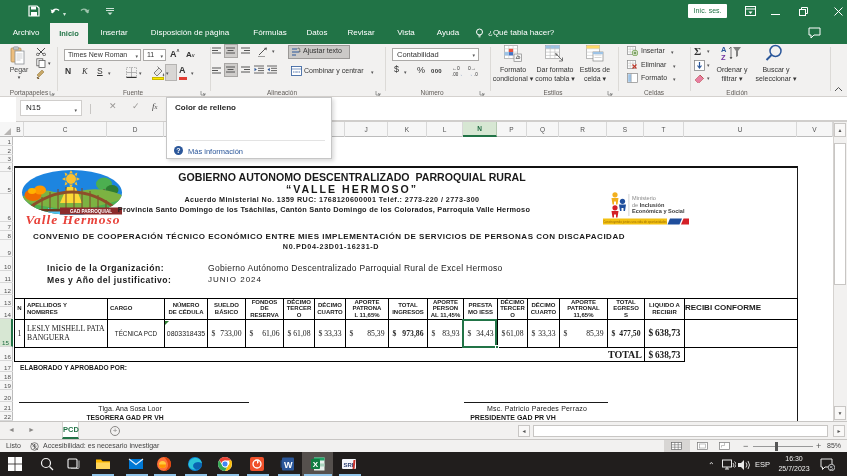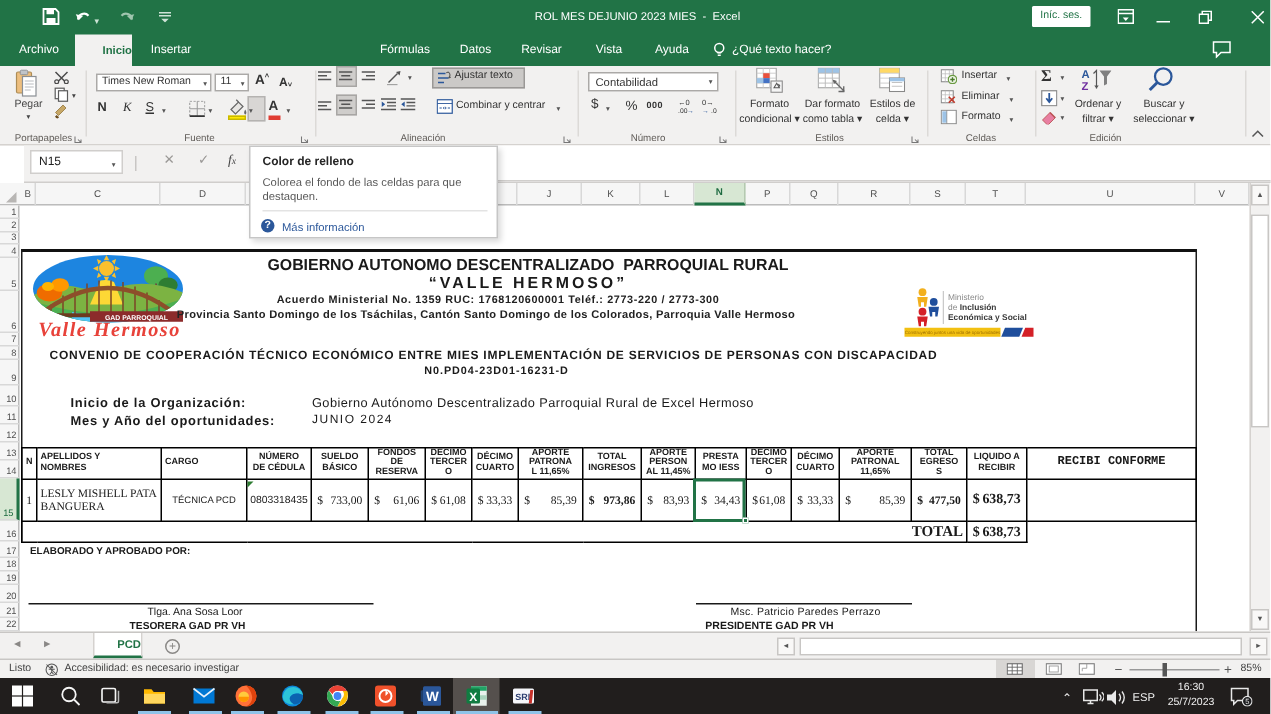--- a/index.html
+++ b/index.html
@@ -43,50 +43,50 @@
       </svg>
   <span class="abs" style="left:63px;top:10px;color:#cde4d6;font-size:6px">▾</span>
   <svg class="abs" style="left:79px;top:6px" width="11" height="10" viewBox="0 0 11 10">
         <path d="M9 7 A4 4 0 0 0 2 4.5" fill="none" stroke="#9fc5ae" stroke-width="1.4"></path>
         <path d="M10.5 3.5 l-2 4 l-3-3 z" fill="#9fc5ae"></path>
       </svg>
   <svg class="abs" style="left:106px;top:8px" width="8" height="7" viewBox="0 0 8 7">
         <path d="M0 0.5 h8 M0 2.5 h8" stroke="#cfe3d8" stroke-width="1"></path>
         <path d="M1.5 4.5 l2.5 2.5 2.5-2.5z" fill="#cfe3d8"></path>
       </svg>
-  <div class="abs" style="left:280px;top:0;width:290px;height:22px;line-height:22px;text-align:center;color:#fff;font-size:7.5px">ROL MES DEJUNIO 2023 MIES&nbsp;&nbsp;-&nbsp;&nbsp;Excel</div>
   <div class="abs" style="left:688px;top:4px;width:39px;height:14px;background:#fff;border-radius:1px;color:#217346;font-size:7px;line-height:14px;text-align:center">Iníc. ses.</div>
   <svg class="abs" style="left:745px;top:6px" width="11" height="10" viewBox="0 0 11 10">
         <rect x="0.5" y="0.5" width="10" height="9" fill="none" stroke="#fff" stroke-width="1"></rect>
         <line x1="0.5" y1="3" x2="10.5" y2="3" stroke="#fff"></line>
         <path d="M5.5 8 l-2-2.4 h4z" fill="#fff"></path>
       </svg>
   <div class="abs" style="left:771px;top:14px;width:9px;height:1px;background:#fff"></div>
   <svg class="abs" style="left:799px;top:7px" width="9" height="9" viewBox="0 0 9 9">
         <rect x="0.5" y="2.5" width="6" height="6" fill="none" stroke="#fff"></rect>
         <path d="M2.5 2.5 v-2 h6 v6 h-2" fill="none" stroke="#fff"></path>
       </svg>
   <svg class="abs" style="left:834px;top:7px" width="9" height="9" viewBox="0 0 9 9">
         <path d="M0.5 0.5 l8 8 M8.5 0.5 l-8 8" stroke="#fff" stroke-width="1"></path>
       </svg>
 </div>
 <div id="tabrow">
   <div class="tabitem" style="left:8px;width:36px">Archivo</div>
-  <div class="abs" style="left:50px;top:1px;width:38px;height:21px;background:#f2f1f0;color:#217346;font-size:7.5px;font-weight:bold;text-align:right;line-height:21px">Inicio</div>
+  <div class="abs" style="left:50px;top:1px;width:38px;height:21px;background:#f2f1f0;color:#217346;font-size:7.5px;font-weight:bold;text-align:center;line-height:21px">Inicio</div>
   <div class="tabitem" style="left:96px;width:36px">Insertar</div>
+  <div class="tabitem" style="left:140px;width:100px">Disposición de página</div>
   <div class="tabitem" style="left:247px;width:46px">Fórmulas</div>
   <div class="tabitem" style="left:301px;width:32px">Datos</div>
   <div class="tabitem" style="left:341px;width:40px">Revisar</div>
   <div class="tabitem" style="left:391px;width:30px">Vista</div>
   <div class="tabitem" style="left:431px;width:34px">Ayuda</div>
   <svg class="abs" style="left:475px;top:6px" width="9" height="11" viewBox="0 0 9 11">
         <circle cx="4.5" cy="4" r="3" fill="none" stroke="#fff" stroke-width="1"></circle>
         <path d="M3.2 7.2h2.6M3.5 8.8h2" stroke="#fff" stroke-width="0.9"></path>
       </svg>
-  <div class="tabitem" style="left:488px;width:80px;text-align:left">¿Qué texto hacer?</div>
+  <div class="tabitem" style="left:488px;width:80px;text-align:left">¿Qué tabla hacer?</div>
   <svg class="abs" style="left:808px;top:5px" width="13" height="12" viewBox="0 0 13 12">
         <path d="M1 1 h11 v7 h-6 l-3 3 v-3 h-2 z" fill="none" stroke="#fff" stroke-width="1"></path>
       </svg>
 </div>
 <div id="ribbon">
   <div class="gsep" style="left:57px"></div>
       <div class="gsep" style="left:210px"></div>
       <div class="gsep" style="left:385px"></div>
       <div class="gsep" style="left:490px"></div>
       <div class="gsep" style="left:618px"></div>
@@ -436,21 +436,21 @@
     <text x="34" y="30.8" font-size="3" fill="#9c6d00" text-anchor="middle" font-family="Liberation Sans">Construyendo juntos una vida de oportunidades</text>
     <path d="M69 26.5 h12 l-2.5 6 h-12 z" fill="#1f4e9c"></path>
     <path d="M82.5 26.5 h12 l-2.5 6 h-12 z" fill="#d42027"></path>
   </svg>
 
   <div class="abs" style="left:29px;top:110px;width:600px;text-align:center;font-size:8px;font-weight:bold;letter-spacing:0.5px;color:#1a1a1a">CONVENIO DE COOPERACIÓN TÉCNICO ECONÓMICO ENTRE MIES IMPLEMENTACIÓN DE SERVICIOS DE PERSONAS CON DISCAPACIDAD</div>
   <div class="abs" style="left:131px;top:119.5px;width:400px;text-align:center;font-size:7.2px;font-weight:bold;letter-spacing:0.65px;color:#1a1a1a">N0.PD04-23D01-16231-D</div>
 
   <div class="abs" style="left:47px;top:140.5px;font-size:8.6px;font-weight:bold;letter-spacing:0.5px;color:#1a1a1a">Inicio de la Organización:</div>
   <div class="abs" style="left:208px;top:141px;font-size:8.5px;letter-spacing:0.3px;color:#1a1a1a">Gobierno Autónomo Descentralizado Parroquial Rural de Excel Hermoso</div>
-  <div class="abs" style="left:47px;top:152.5px;font-size:8.6px;font-weight:bold;letter-spacing:0.5px;color:#1a1a1a">Mes y Año del oportunidades:</div>
+  <div class="abs" style="left:47px;top:152.5px;font-size:8.6px;font-weight:bold;letter-spacing:0.5px;color:#1a1a1a">Mes y Año del justificativo:</div>
   <div class="abs" style="left:208px;top:153px;font-size:8px;letter-spacing:1px;color:#1a1a1a">JUNIO 2024</div>
 
   <table id="tbl" style="position:absolute;left:14px;top:175.5px;border-collapse:collapse;table-layout:fixed;width:783px">
 <colgroup>
             <col style="width:10px">
             <col style="width:83px">
             <col style="width:57px">
             <col style="width:43px">
             <col style="width:38px">
             <col style="width:38px">
@@ -479,21 +479,21 @@
 <td style="border:1px solid #000;font-size:6px;font-weight:bold;text-align:center;vertical-align:middle;line-height:1.12;padding:0;color:#1a1a1a;overflow:hidden">DÉCIMO<br>CUARTO</td>
 <td style="border:1px solid #000;font-size:6px;font-weight:bold;text-align:center;vertical-align:middle;line-height:1.12;padding:0;color:#1a1a1a;overflow:hidden">APORTE<br>PATRONA<br>L 11,65%</td>
 <td style="border:1px solid #000;font-size:6px;font-weight:bold;text-align:center;vertical-align:middle;line-height:1.12;padding:0;color:#1a1a1a;overflow:hidden">TOTAL<br>INGRESOS</td>
 <td style="border:1px solid #000;font-size:6px;font-weight:bold;text-align:center;vertical-align:middle;line-height:1.12;padding:0;color:#1a1a1a;overflow:hidden">APORTE<br>PERSON<br>AL 11,45%</td>
 <td style="border:1px solid #000;font-size:6px;font-weight:bold;text-align:center;vertical-align:middle;line-height:1.12;padding:0;color:#1a1a1a;overflow:hidden">PRESTA<br>MO IESS</td>
 <td style="border:1px solid #000;font-size:6px;font-weight:bold;text-align:center;vertical-align:middle;line-height:1.12;padding:0;color:#1a1a1a;overflow:hidden">DÉCIMO<br>TERCER<br>O</td>
 <td style="border:1px solid #000;font-size:6px;font-weight:bold;text-align:center;vertical-align:middle;line-height:1.12;padding:0;color:#1a1a1a;overflow:hidden">DÉCIMO<br>CUARTO</td>
 <td style="border:1px solid #000;font-size:6px;font-weight:bold;text-align:center;vertical-align:middle;line-height:1.12;padding:0;color:#1a1a1a;overflow:hidden">APORTE<br>PATRONAL<br>11,65%</td>
 <td style="border:1px solid #000;font-size:6px;font-weight:bold;text-align:center;vertical-align:middle;line-height:1.12;padding:0;color:#1a1a1a;overflow:hidden">TOTAL<br>EGRESO<br>S</td>
 <td style="border:1px solid #000;font-size:6px;font-weight:bold;text-align:center;vertical-align:middle;line-height:1.12;padding:0;color:#1a1a1a;overflow:hidden">LIQUIDO A<br>RECIBIR</td>
-<td style="border:1px solid #000;font-size:6px;font-weight:bold;text-align:center;vertical-align:middle;line-height:1.12;padding:0;color:#1a1a1a;overflow:hidden;font-family:Liberation Mono, monospace;font-size:8px">RECIBI CONFORME</td>
+<td style="border:1px solid #000;font-size:6px;font-weight:bold;text-align:left;vertical-align:middle;line-height:1.12;padding:0;color:#1a1a1a;overflow:hidden;font-family:Liberation Sans, sans-serif;font-size:8px">RECIBI CONFORME</td>
 </tr>
 <tr style="height:28.3px">
 <td style="border:1px solid #000;font-size:7.7px;font-family:'Liberation Serif',serif;vertical-align:middle;padding:0;color:#1a1a1a;overflow:hidden;text-align:center">1</td>
 <td style="border:1px solid #000;font-size:7.7px;font-family:'Liberation Serif',serif;vertical-align:middle;padding:0;color:#1a1a1a;overflow:hidden;font-size:7.7px;line-height:1.25;padding-left:2px">LESLY MISHELL PATA<br>BANGUERA</td>
 <td style="border:1px solid #000;font-size:7.7px;font-family:'Liberation Serif',serif;vertical-align:middle;padding:0;color:#1a1a1a;overflow:hidden;text-align:center;font-family:'Liberation Sans',sans-serif;font-size:6.3px">TÉCNICA PCD</td>
 <td style="border:1px solid #000;font-size:7.7px;font-family:'Liberation Serif',serif;vertical-align:middle;padding:0;color:#1a1a1a;overflow:hidden;text-align:center;font-family:'Liberation Sans',sans-serif;font-size:6.9px">0803318435</td>
 <td style="border:1px solid #000;font-size:7.7px;font-family:'Liberation Serif',serif;vertical-align:middle;padding:0;color:#1a1a1a;overflow:hidden">
                 <div style="display:flex;justify-content:space-between;padding:0 3.5px">
                   <span>$</span>
                   <span>733,00</span>
@@ -599,21 +599,21 @@
   <div class="abs" style="left:165px;top:198.5px;width:0;height:0;border-top:4px solid #2e7d32;border-right:4px solid transparent"></div>
 </div>
   <div class="abs" style="left:833px;top:0;width:14px;height:299px;background:#f2f1f0;border-left:1px solid #d5d2cf"></div>
   <div class="abs" style="left:834px;top:1px;width:12px;height:14px;background:#f9f8f7;border:1px solid #c8c6c4;font-size:5px;color:#555;text-align:center;line-height:13px">▲</div>
   <div class="abs" style="left:834px;top:21px;width:12px;height:142px;background:#fff;border:1px solid #c8c6c4"></div>
   <div class="abs" style="left:834px;top:284px;width:12px;height:14px;background:#f9f8f7;border:1px solid #c8c6c4;font-size:5px;color:#555;text-align:center;line-height:13px">▼</div>
 </div>
 <div id="tabbar">
   <div class="abs" style="left:8px;top:4px;font-size:7px;color:#8a8886">◄</div>
   <div class="abs" style="left:28px;top:4px;font-size:7px;color:#8a8886">►</div>
-  <div class="abs" style="left:62px;top:0;width:33px;height:17px;background:#fff;border-bottom:2px solid #217346;color:#217346;font-weight:bold;font-size:7.5px;text-align:right;line-height:15px;border-left:1px solid #d5d2cf;border-right:1px solid #d5d2cf">PCD</div>
+  <div class="abs" style="left:62px;top:0;width:17px;height:17px;background:#fff;border-bottom:2px solid #217346;color:#217346;font-weight:bold;font-size:7.5px;text-align:right;line-height:15px;border-left:1px solid #d5d2cf;border-right:1px solid #d5d2cf">PCD</div>
   <div class="abs" style="left:110px;top:4px;width:10px;height:10px;border:1px solid #8a8886;border-radius:50%;color:#8a8886;font-size:8px;line-height:8px;text-align:center">+</div>
   <div class="abs" style="left:516px;top:1px;width:331px;height:17px;background:#f2f1f0"></div>
   <div class="abs" style="left:518px;top:3px;width:12px;height:12px;background:#f9f8f7;border:1px solid #c8c6c4;font-size:5px;color:#555;text-align:center;line-height:10px">◄</div>
   <div class="abs" style="left:533px;top:3px;width:295px;height:12px;background:#fff;border:1px solid #c8c6c4"></div>
   <div class="abs" style="left:833px;top:3px;width:12px;height:12px;background:#f9f8f7;border:1px solid #c8c6c4;font-size:5px;color:#555;text-align:center;line-height:10px">►</div>
 </div>
 <div id="statusbar">
   <div class="abs" style="left:6px;top:2px;font-size:7px;color:#444">Listo</div>
   <svg class="abs" style="left:30px;top:2px" width="9" height="9" viewBox="0 0 9 9">
         <circle cx="4.5" cy="4.5" r="3.8" fill="none" stroke="#555" stroke-width="0.7"></circle>
@@ -729,17 +729,16 @@
   <div class="abs" style="left:758px;top:12.5px;width:72px;text-align:center;font-size:7px;color:#f0f0f0">25/7/2023</div>
   <svg class="abs" style="left:820px;top:6px" width="15" height="13" viewBox="0 0 15 13">
         <path d="M1 1 h11 v8 h-7 l-2.5 2.5 v-2.5 H1 z" fill="none" stroke="#e8e8e8" stroke-width="1"></path>
         <circle cx="11.5" cy="9.5" r="3.2" fill="#1d1d1f" stroke="#e8e8e8" stroke-width="0.8"></circle>
         <text x="11.5" y="11.5" font-size="5" fill="#e8e8e8" text-anchor="middle" font-family="Liberation Sans">5</text>
       </svg>
 </div>
 </div>
 <div id="tooltip" style="position:absolute;left:166px;top:97px;width:166px;height:62px;background:#fff;border:1px solid #c6c6c6;box-shadow:2px 2px 4px rgba(0,0,0,0.15);z-index:50">
   <div style="position:absolute;left:8px;top:5px;font-size:8px;font-weight:bold;color:#262626">Color de relleno</div>
-  <div style="position:absolute;left:8px;top:19px;width:150px;font-size:7.5px;color:#595959;line-height:1.25">Colorea el fondo de las celdas para que destaquen.</div>
   <div style="position:absolute;left:8px;top:42px;width:150px;height:1px;background:#e3e3e3"></div>
   <div style="position:absolute;left:7px;top:48px;width:9px;height:9px;border-radius:50%;background:#2b579a;color:#fff;font-size:7px;font-weight:bold;text-align:center;line-height:9px">?</div>
   <div style="position:absolute;left:21px;top:49px;font-size:7.5px;font-weight:normal;color:#2b579a">Más información</div>
 </div>
 
 </body></html>

